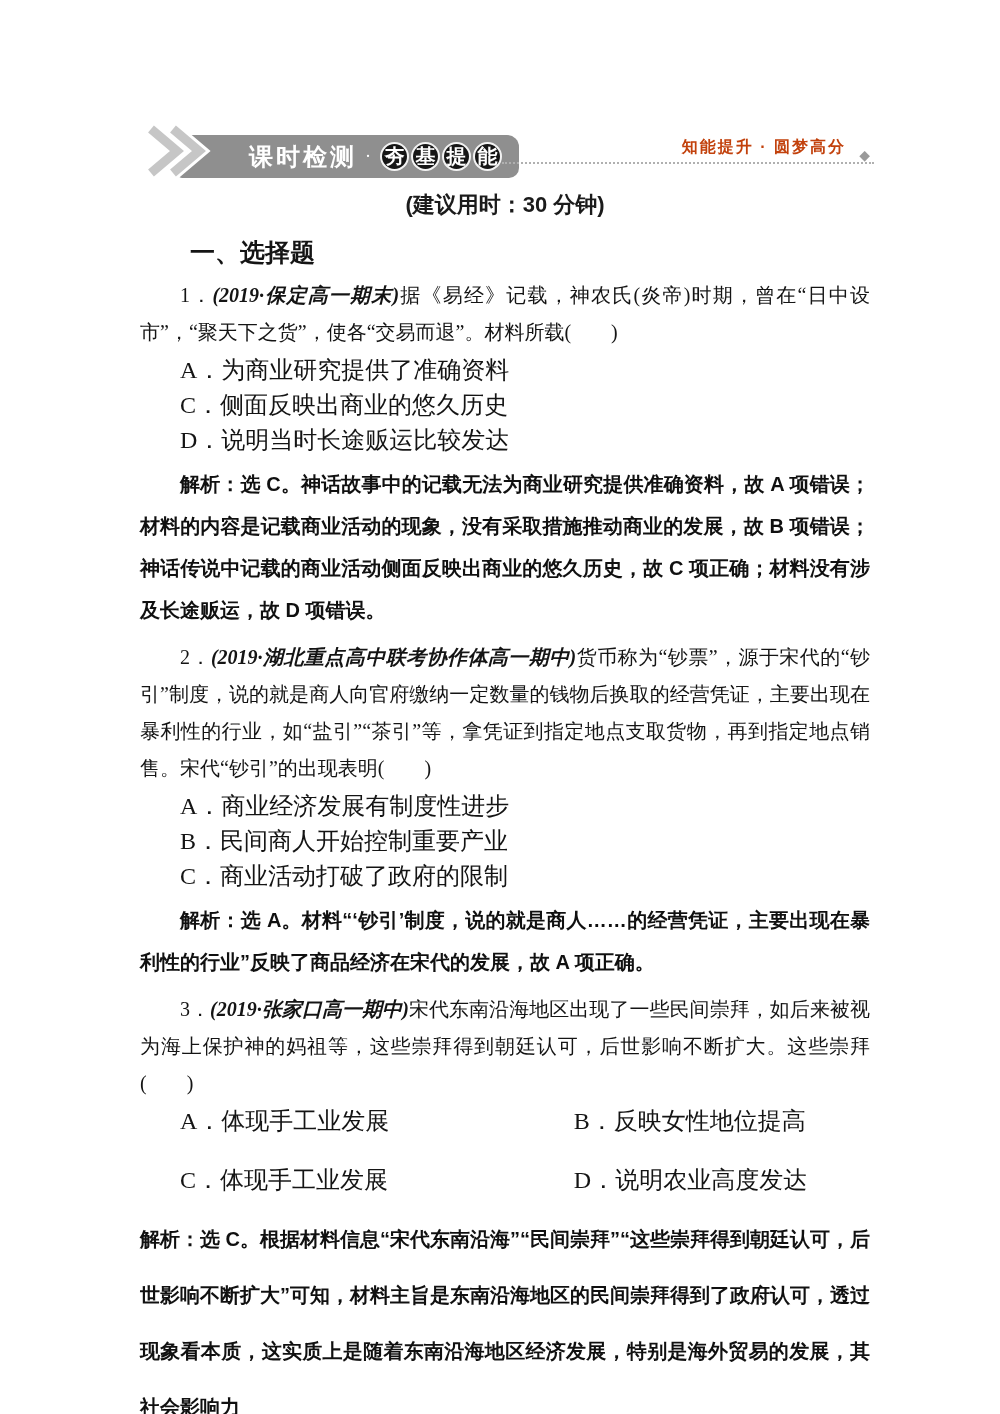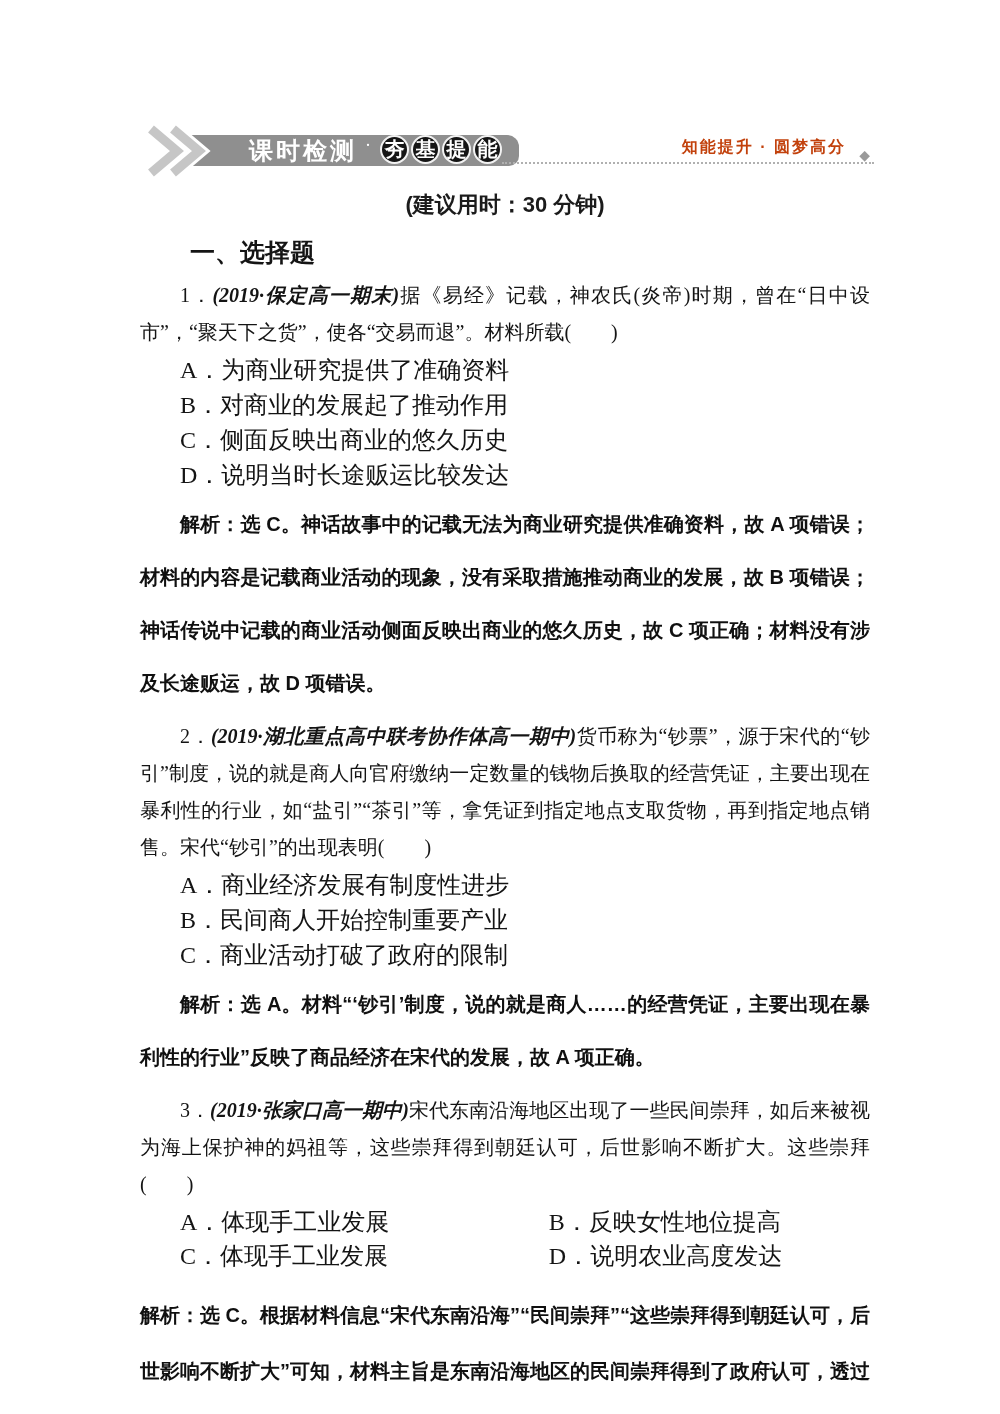--- a/index.html
+++ b/index.html
@@ -25,24 +25,25 @@
   
   .header {
     position: relative;
     margin-top: 118px;
     height: 56px;
   }
   .banner {
     position: absolute;
     left: 37px;
     top: 17px;
-    height: 31px;
+    height: 43px;
     background: #8f8f8f;
     border-radius: 5px 12px 10px 5px;
     display: flex;
+    align-items: center;
     padding: 0 16px 0 72px;
   }
   .chevrons {
     position: absolute;
     left: -34px;
     top: -12px;
     width: 92px;
     height: 56px;
   }
   .banner-title {
@@ -134,32 +135,33 @@
   }
   .opt {
     font-size: 24px;
     line-height: 35px;
     padding-left: 40px;
   }
   .options-grid {
     display: grid;
     grid-template-columns: 56% 44%;
     margin: 2px 0 0;
+    gap: 25px;
   }
   .options-grid .opt {
     line-height: 34px;
   }
   .options-grid .opt.col-right {
     padding-left: 0;
   }
   .analysis {
     font-family: "Liberation Sans", sans-serif;
     font-weight: 600;
     font-size: 20px;
-    line-height: 53px;
+    line-height: 42px;
     text-align: justify;
     text-indent: 2em;
     color: #101010;
     margin: 5px 0 0;
   }
   .analysis.flush {
     text-indent: 0;
     line-height: 56px;
     margin-top: 14px;
   }
@@ -189,21 +191,20 @@
     <span class="diamond-icon">◆</span>
   </div>
 
   <p class="time-note">(建议用时：30 分钟)</p>
 
   <p class="section-title">一、选择题</p>
 
   <p class="stem"><span>1．</span><span class="source">(2019·保定高一期末)</span><span>据《易经》记载，神农氏(炎帝)时期，曾在“日中设市”，“聚天下之货”，使各“交易而退”。材料所载(　　)</span></p>
   <div class="options">
     <div class="opt">A．为商业研究提供了准确资料</div>
-    <div class="opt">B．对商业的发展起了推动作用</div>
     <div class="opt">C．侧面反映出商业的悠久历史</div>
     <div class="opt">D．说明当时长途贩运比较发达</div>
   </div>
   <p class="analysis"><span class="label">解析：</span><span>选 C。神话故事中的记载无法为商业研究提供准确资料，故 A 项错误；材料的内容是记载商业活动的现象，没有采取措施推动商业的发展，故 B 项错误；神话传说中记载的商业活动侧面反映出商业的悠久历史，故 C 项正确；材料没有涉及长途贩运，故 D 项错误。</span></p>
 
   <p class="stem"><span>2．</span><span class="source">(2019·湖北重点高中联考协作体高一期中)</span><span>货币称为“钞票”，源于宋代的“钞引”制度，说的就是商人向官府缴纳一定数量的钱物后换取的经营凭证，主要出现在暴利性的行业，如“盐引”“茶引”等，拿凭证到指定地点支取货物，再到指定地点销售。宋代“钞引”的出现表明(　　)</span></p>
   <div class="options">
     <div class="opt">A．商业经济发展有制度性进步</div>
     <div class="opt">B．民间商人开始控制重要产业</div>
     <div class="opt">C．商业活动打破了政府的限制</div>

